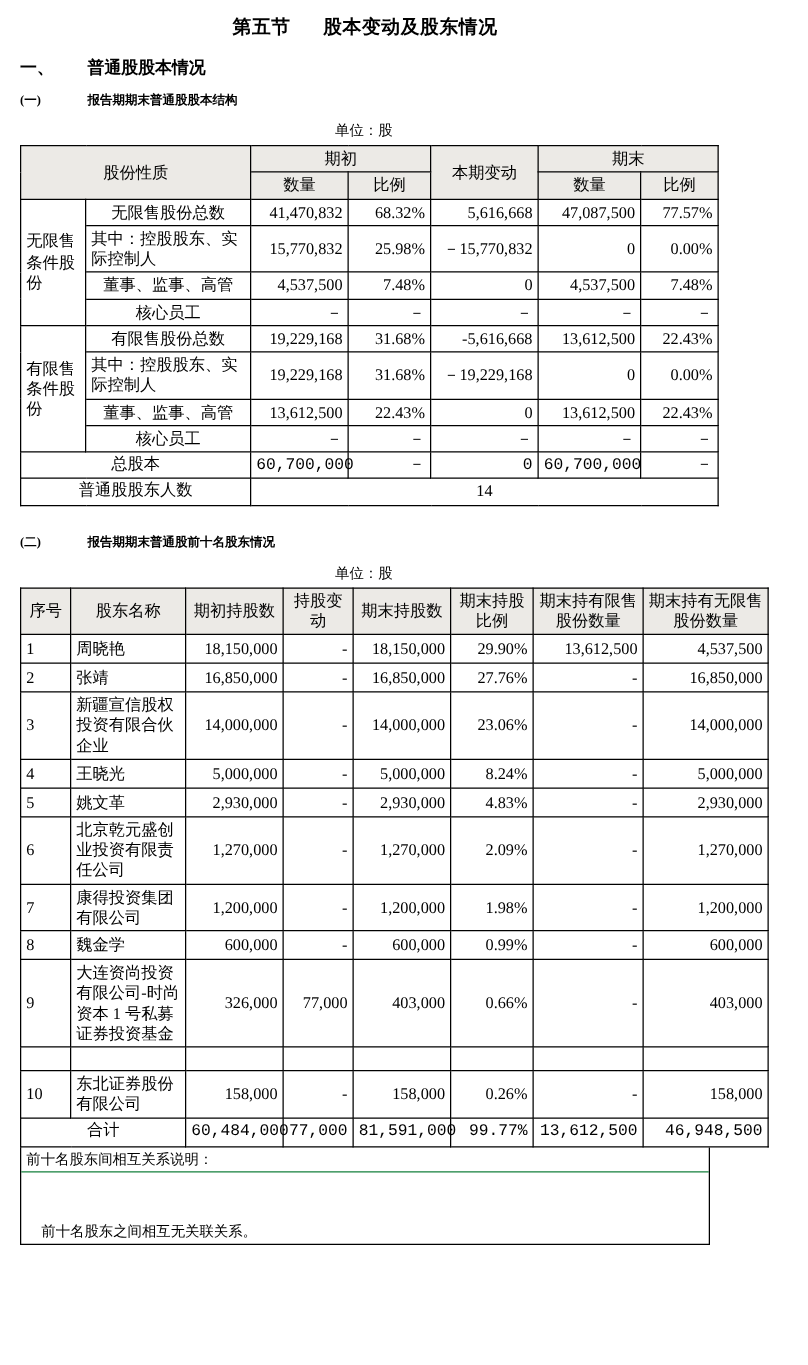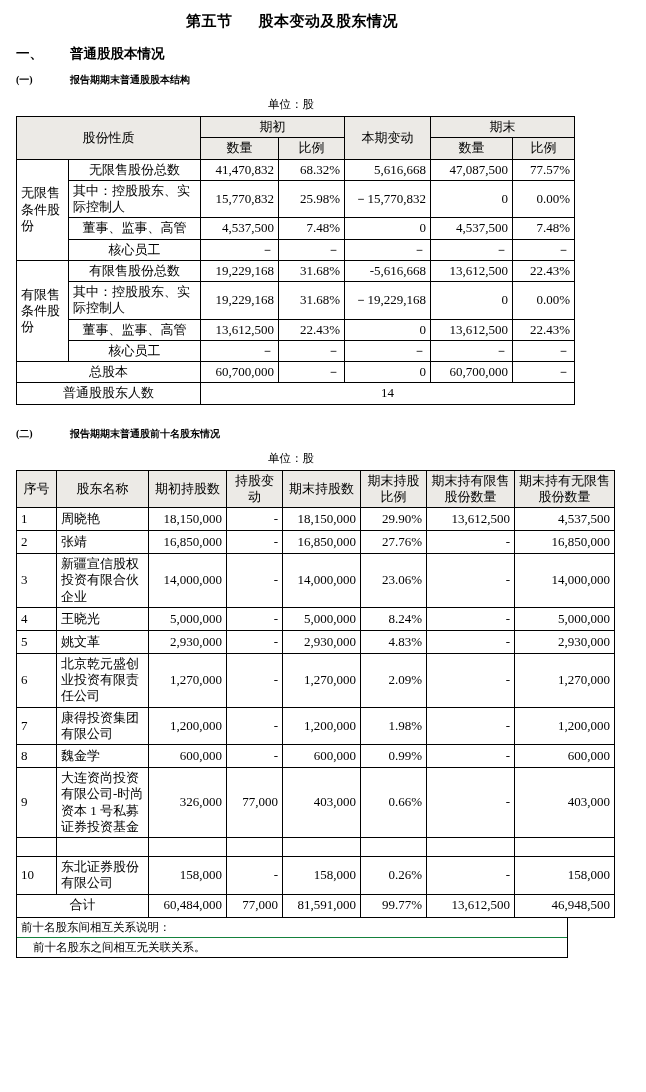--- a/index.html
+++ b/index.html
@@ -68,38 +68,38 @@
     font-weight: normal;
   }
   .hdr {
     background: #eceae6;
     text-align: center;
     font-weight: bold;
   }
   .center { text-align: center; margin-left: 45px; }
   .right { text-align: right; }
   .left { text-align: left; }
-  .bold { font-weight: bold; }
+  .bold { font-weight: bold; font-family: Liberation Mono, monospace; }
   .vert-label {
     text-align: left;
     font-weight: normal;
   }
   .spacer-22 { height: 22px; }
   .note-box {
     border: 1px solid #000000;
     border-top: none;
     font-size: 11.5px;
     padding: 0;
   }
   .note-line {
     padding: 2px 4px;
     border-bottom: 1px solid #15803d;
   }
   .note-line:last-child { border-bottom: none; }
-  .note-line.indent { padding-left: 16px; }
+  .note-line.indent { padding-left: 16px; margin-top: 38px; }
   .tbl2 td { height: 18px; }
   .gap-row td {
     border-left: 1px solid #000;
     border-right: 1px solid #000;
     border-top: none;
     border-bottom: none;
     height: 14px;
   }
 </style>
 </head>

